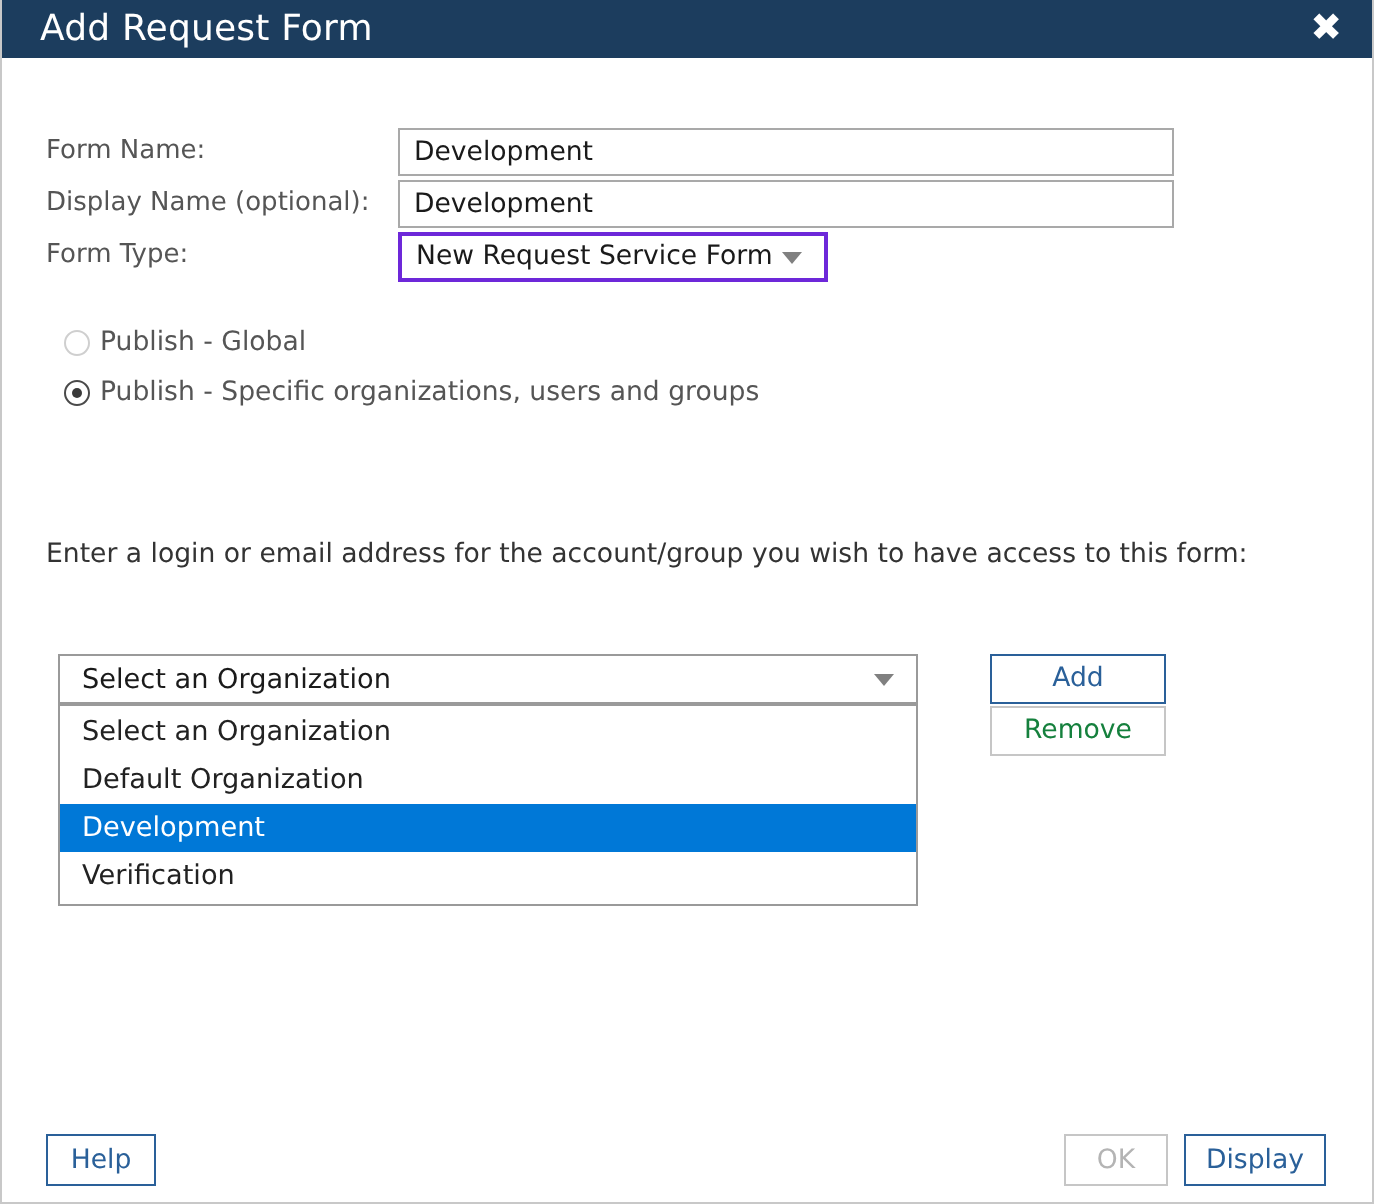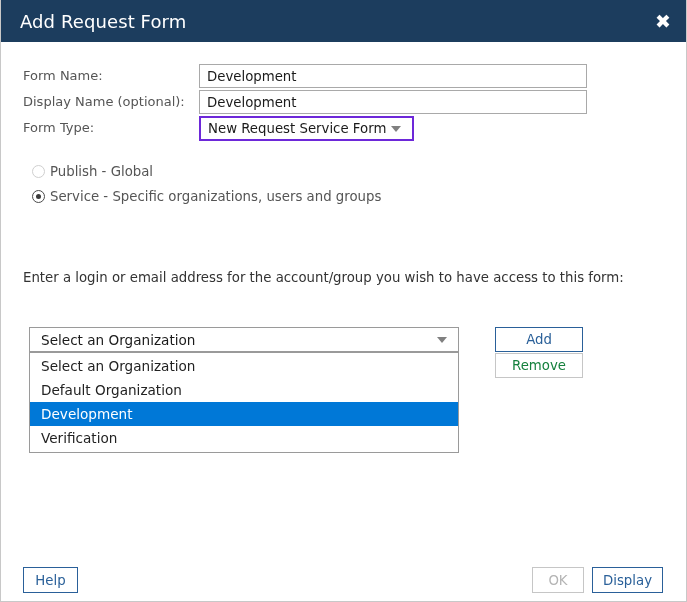--- a/index.html
+++ b/index.html
@@ -19,21 +19,21 @@
     border: 1px solid #c8c8c8;
     border-top: none;
     overflow: hidden;
   }
 
   
   .titlebar {
     position: absolute;
     left: 0; top: 0;
     width: 687px;
-    height: 42px;
+    height: 29px;
     background: #1c3d5e;
     display: flex;
     align-items: center;
     justify-content: space-between;
     box-sizing: border-box;
     padding: 0 17px 0 19px;
   }
   .titlebar-text {
     color: #ffffff;
     font-size: 18px;
@@ -310,21 +310,21 @@
         <span class="caret"></span>
       </div>
     </div>
 
     <div class="radio-row" style="top:122px;">
       <span class="radio off"></span>
       <span class="radio-label">Publish - Global</span>
     </div>
     <div class="radio-row" style="top:147px;">
       <span class="radio on"></span>
-      <span class="radio-label">Service - Specific organizations, users and groups</span>
+      <span class="radio-label">Publish - Specific organizations, users and groups</span>
     </div>
 
     <div class="instruction">Enter a login or email address for the account/group you wish to have access to this form:</div>
 
 
     <div class="org-select">
       <span class="sel-box-text">Select an Organization</span>
       <span class="caret"></span>
     </div>
 

